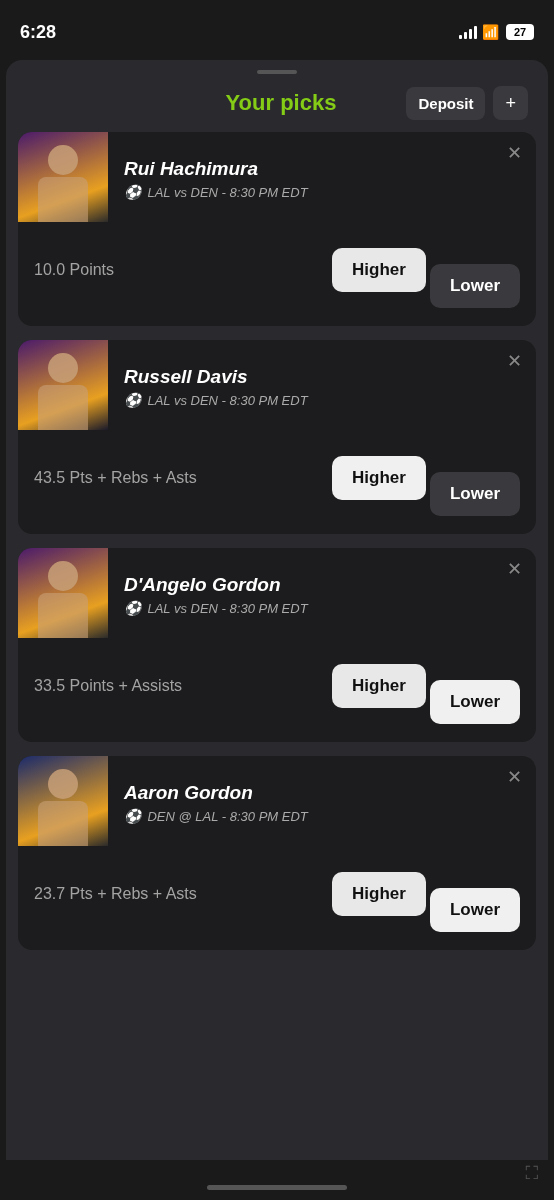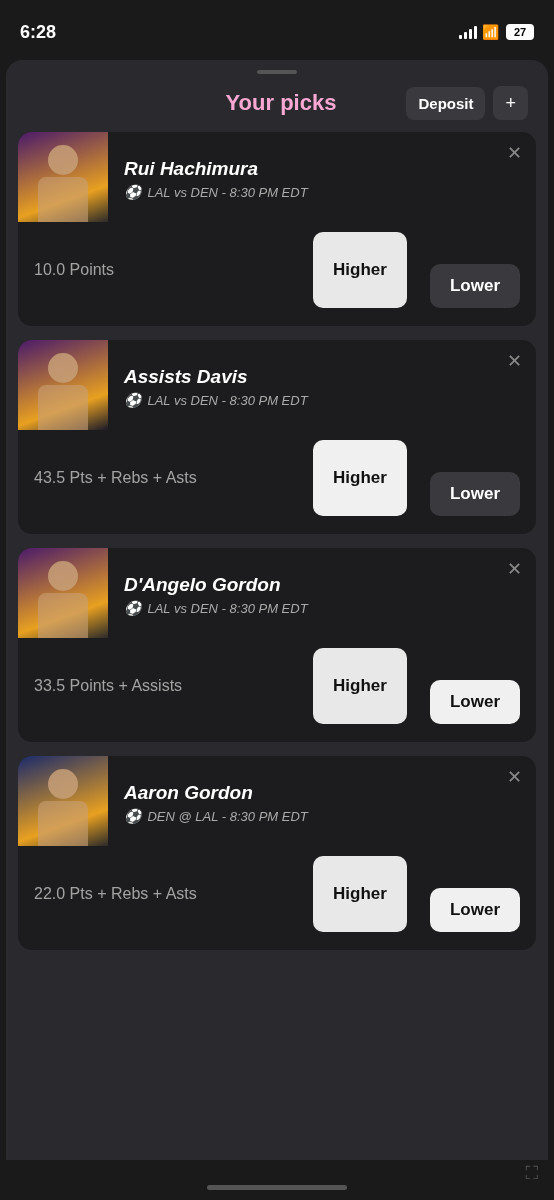--- a/index.html
+++ b/index.html
@@ -94,21 +94,21 @@
       display: flex;
       align-items: center;
       justify-content: center;
       padding: 10px 20px 16px 20px;
       position: relative;
     }
 
     .header-title {
       font-size: 22px;
       font-weight: 700;
-      color: #f9a8d4;
+      color: #84cc16;
       margin-left: 8px;
     }
 
     .header-actions {
       position: absolute;
       right: 20px;
       display: flex;
       align-items: center;
       gap: 8px;
     }
@@ -211,21 +211,22 @@
     }
 
     .stat-label {
       font-size: 16px;
       color: #a3a3a3;
       font-weight: 500;
     }
 
     .bet-buttons {
       display: flex;
-      gap: 23px;
+      gap: 4px;
+      align-items: center;
     }
 
     .bet-btn {
       border: none;
       border-radius: 10px;
       padding: 12px 20px;
       font-size: 17px;
       font-weight: 600;
       cursor: pointer;
       min-width: 90px;
@@ -370,21 +371,21 @@
     <div class="pick-card">
       <button class="close-btn">✕</button>
       <div class="card-header">
         <div class="player-avatar avatar-davis">
           <div class="person-shape">
             <div class="person-head"></div>
             <div class="person-body"></div>
           </div>
         </div>
         <div class="player-info">
-          <div class="player-name">Assists Davis</div>
+          <div class="player-name">Russell Davis</div>
           <div class="game-info">
             <span class="nba-icon">⚽</span>
             <span>LAL vs DEN - 8:30 PM EDT</span>
           </div>
         </div>
       </div>
       <div class="card-body">
         <span class="stat-label">43.5 Pts + Rebs + Asts</span>
         <div class="bet-buttons">
           <button class="bet-btn bet-btn-higher selected">Higher</button>
@@ -430,21 +431,21 @@
         </div>
         <div class="player-info">
           <div class="player-name">Aaron Gordon</div>
           <div class="game-info">
             <span class="nba-icon">⚽</span>
             <span>DEN @ LAL - 8:30 PM EDT</span>
           </div>
         </div>
       </div>
       <div class="card-body">
-        <span class="stat-label">22.0 Pts + Rebs + Asts</span>
+        <span class="stat-label">23.7 Pts + Rebs + Asts</span>
         <div class="bet-buttons">
           <button class="bet-btn bet-btn-higher">Higher</button>
           <button class="bet-btn bet-btn-lower selected">Lower</button>
         </div>
       </div>
     </div>
 
   </div>
 </div>
 

